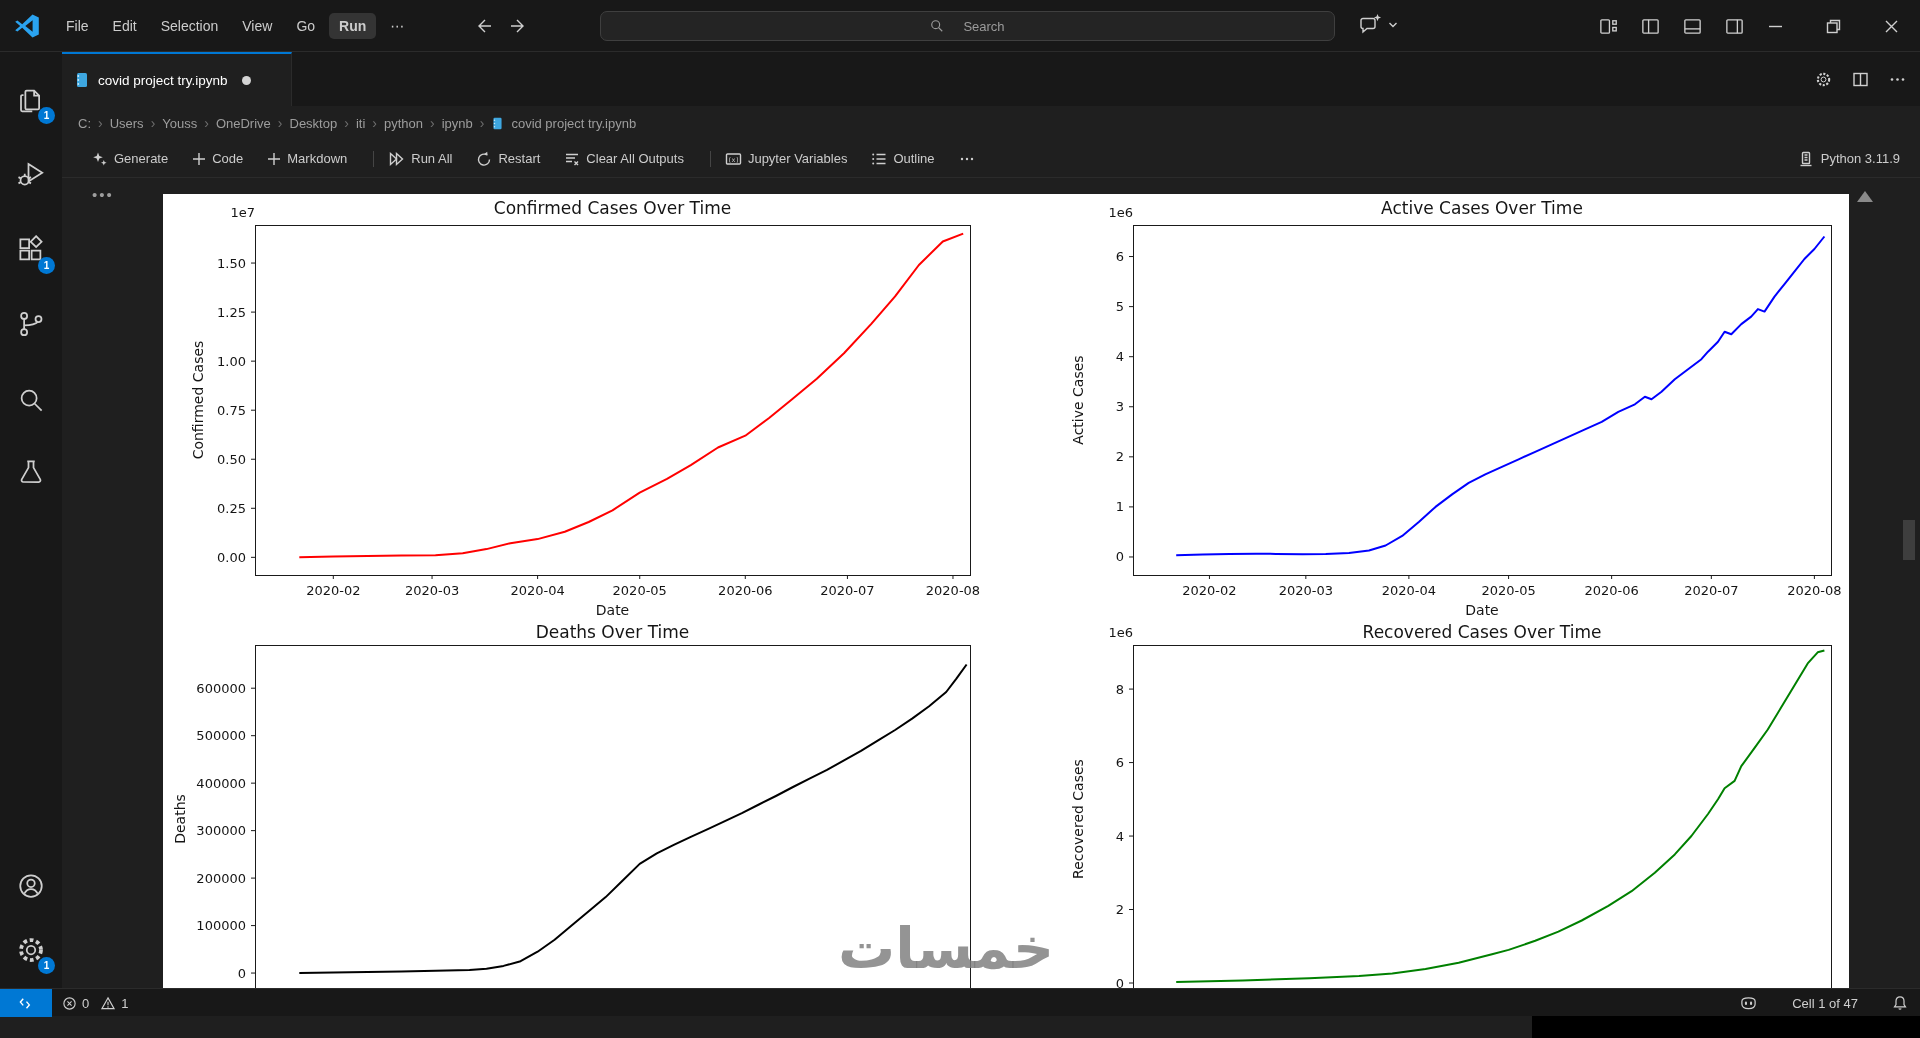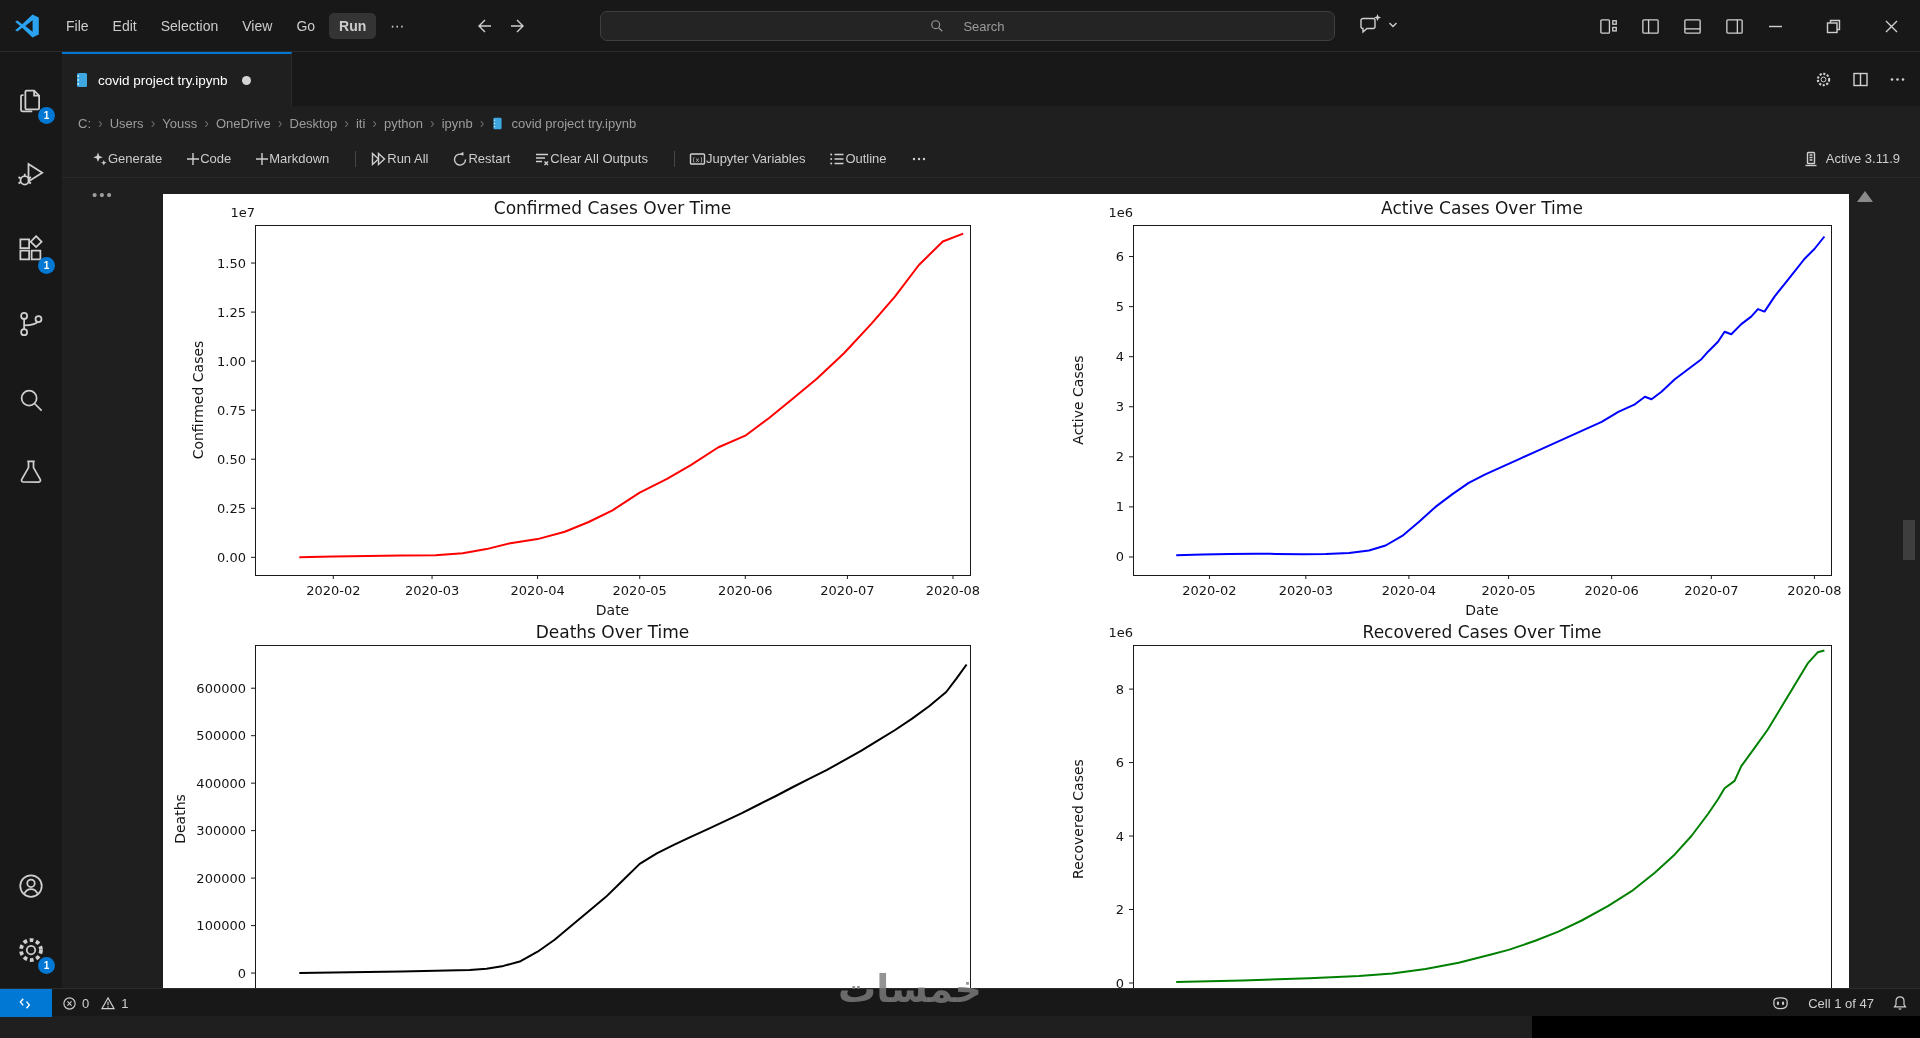--- a/index.html
+++ b/index.html
@@ -32,47 +32,47 @@
   .tab-title { font-size:13.5px; color:#ffffff; white-space:nowrap; }
   .mod-dot { width:9px; height:9px; border-radius:50%; background:#d4d4d4; margin-left:6px; }
   .tab-actions { position:absolute; right:14px; top:0; height:54px; display:flex; align-items:center; gap:20px; }
 
   
   .breadcrumbs { position:absolute; left:62px; top:106px; width:1858px; height:34px; background:#1f1f1f; display:flex; align-items:center; gap:7px; padding-left:16px; font-size:13px; color:#9d9d9d; }
   .bc-sep { color:#6e6e6e; font-size:14px; }
 
   
   .nbtoolbar { position:absolute; left:62px; top:140px; width:1858px; height:38px; background:#1f1f1f; border-bottom:1px solid #2b2b2b; display:flex; align-items:center; padding-left:30px; font-size:13px; color:#cccccc; }
-  .nbt-item { display:flex; align-items:center; gap:0; margin-right:24px; white-space:nowrap; }
+  .nbt-item { display:flex; align-items:center; gap:6px; margin-right:24px; white-space:nowrap; }
   .nbt-sep { width:1px; height:16px; background:#454545; margin:0 14px 0 2px; }
   .nbt-right { position:absolute; right:20px; display:flex; align-items:center; gap:7px; }
 
   
   .content { position:absolute; left:62px; top:178px; width:1858px; height:810px; background:#1f1f1f; overflow:hidden; }
   .cell-kebab { position:absolute; left:30px; top:8px; color:#9d9d9d; letter-spacing:2px; font-size:15px; }
   .figure { position:absolute; left:101px; top:16px; width:1686px; height:794px; background:#ffffff; overflow:hidden; }
   .scroll-arrow { position:absolute; left:1795px; top:13px; width:0; height:0; border-left:8px solid transparent; border-right:8px solid transparent; border-bottom:11px solid #8a8a8a; }
   .scrollbar-thumb { position:absolute; left:1841px; top:342px; width:12px; height:40px; background:#3e3e3e; }
 
   
   .statusbar { position:absolute; left:0; top:988px; width:1920px; height:28px; background:#181818; border-top:1px solid #2b2b2b; font-size:13px; color:#cfcfcf; }
   .remote { position:absolute; left:0; top:0; width:52px; height:28px; background:#0078d4; display:flex; align-items:center; justify-content:center; color:#fff; }
   .sb-left { position:absolute; left:62px; top:0; height:28px; display:flex; align-items:center; gap:5px; }
-  .sb-right { position:absolute; right:12px; top:0; height:28px; display:flex; align-items:center; gap:18px; }
+  .sb-right { position:absolute; right:12px; top:0; height:28px; display:flex; align-items:center; gap:34px; }
   .sb-group { display:flex; align-items:center; gap:5px; }
 
   
   .taskbar { position:absolute; left:0; top:1016px; width:1920px; height:22px; background:#050505; overflow:hidden; }
   .tb-search { position:absolute; left:130px; top:4px; width:375px; height:30px; background:#f2f2f2; border-radius:3px; }
   .tb-appslot { position:absolute; left:884px; top:0; width:74px; height:22px; background:#3c3c3c; }
   .tb-icon { position:absolute; top:7px; width:13px; height:13px; border-radius:50%; }
   .tb-time { position:absolute; left:1752px; top:5px; color:#e8e8e8; font-size:13px; }
 
   
-  .watermark { position:absolute; left:838px; top:970px; z-index:60; font-family:"DejaVu Sans", sans-serif; font-size:38px; font-weight:bold; color:rgba(125,125,125,0.82); direction:rtl; line-height:1; }
+  .watermark { position:absolute; left:838px; top:920px; z-index:60; font-family:"DejaVu Sans", sans-serif; font-size:57px; font-weight:bold; color:rgba(125,125,125,0.82); direction:rtl; line-height:1; }
   .ic-stroke { stroke:#cfcfcf; fill:none; stroke-width:1.4; }
   .ic-fill { fill:#cfcfcf; }
 </style>
 </head>
 <body>
 
 <div class="app">
 
   <div class="titlebar">
     <svg class="vscode-logo" viewBox="0 0 26 26">
@@ -329,21 +329,21 @@
           <circle cx="8" cy="8" r="1.2" class="ic-fill"></circle>
           <circle cx="13" cy="8" r="1.2" class="ic-fill"></circle>
       </svg>
     </div>
     <div class="nbt-right">
       <svg width="16" height="16" viewBox="0 0 16 16">
         <rect x="4.5" y="1.5" width="7" height="11" rx="0.8" class="ic-stroke" stroke-width="1.2"></rect>
         <path d="M6.5 4 H9.5 M6.5 6.5 H9.5 M6.5 9 H9.5" class="ic-stroke" stroke-width="1"></path>
         <path d="M2.5 14.5 H13.5" class="ic-stroke" stroke-width="1.2"></path>
       </svg>
-      <span>Active 3.11.9</span>
+      <span>Python 3.11.9</span>
     </div>
   </div>
 
   <div class="content">
     <div class="cell-kebab">•••</div>
     <div class="figure">
         <svg width="843" height="424" style="position:absolute;left:0px;top:0px;">
           <defs>
             <clipPath id="clip0">
               <rect x="92" y="31" width="715" height="350"></rect>

